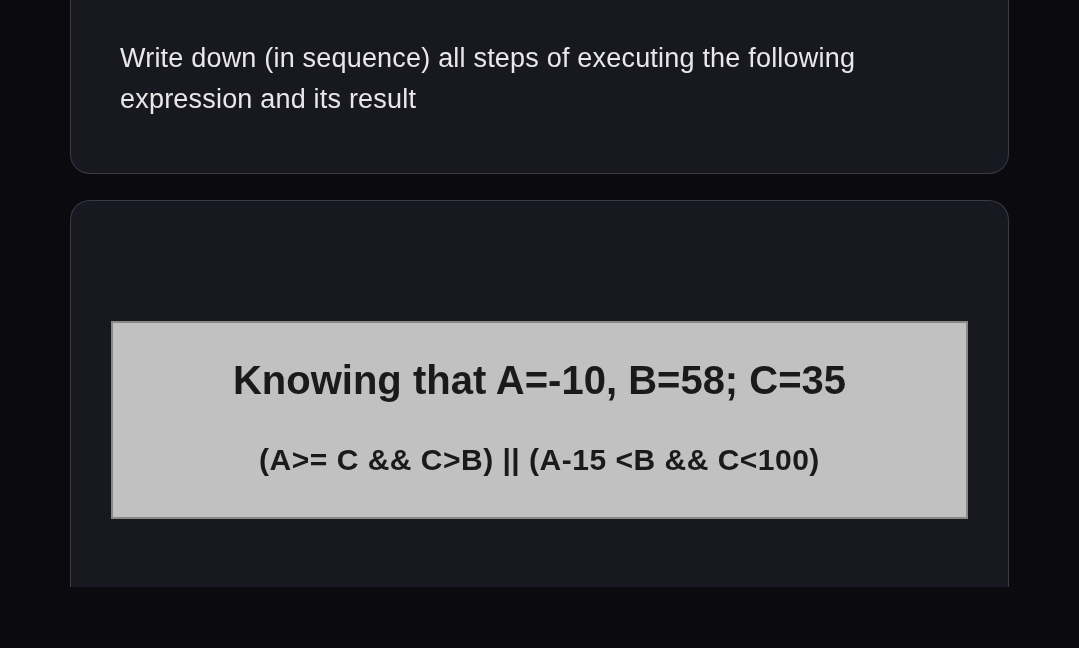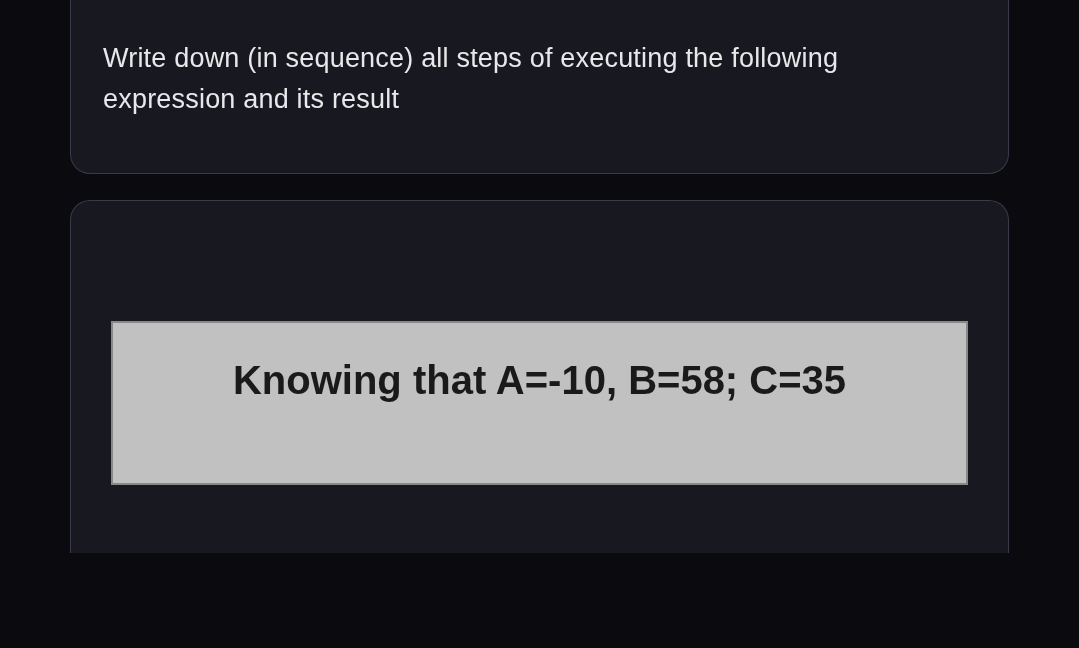--- a/index.html
+++ b/index.html
@@ -17,21 +17,21 @@
       overflow: hidden;
     }
     
     .card {
       border: 1px solid #3a3a4a;
       border-radius: 20px;
       background-color: #181820;
     }
     
     .card-top {
-      padding: 38px 40px 54px 32px;
+      padding: 38px 40px 54px 49px;
       margin-bottom: 26px;
       border-top: none;
       border-top-left-radius: 0;
       border-top-right-radius: 0;
     }
     
     .card-bottom {
       padding: 120px 40px 68px 40px;
       border-bottom: none;
       border-bottom-left-radius: 0;
@@ -72,14 +72,15 @@
 </head>
 <body>
 
 <div class="card card-top">
   <p class="prompt-text">Write down (in sequence) all steps of executing the following expression and its result</p>
 </div>
 
 <div class="card card-bottom">
   <div class="expression-box">
     <p class="given-values">Knowing that  A=-10, B=58; C=35</p>
+    <p class="expression">(A&gt;= C &amp;&amp; C&gt;B)  ||  (A-15 &lt;B &amp;&amp;  C&lt;100)</p>
   </div>
 </div>
 
 </body></html>

